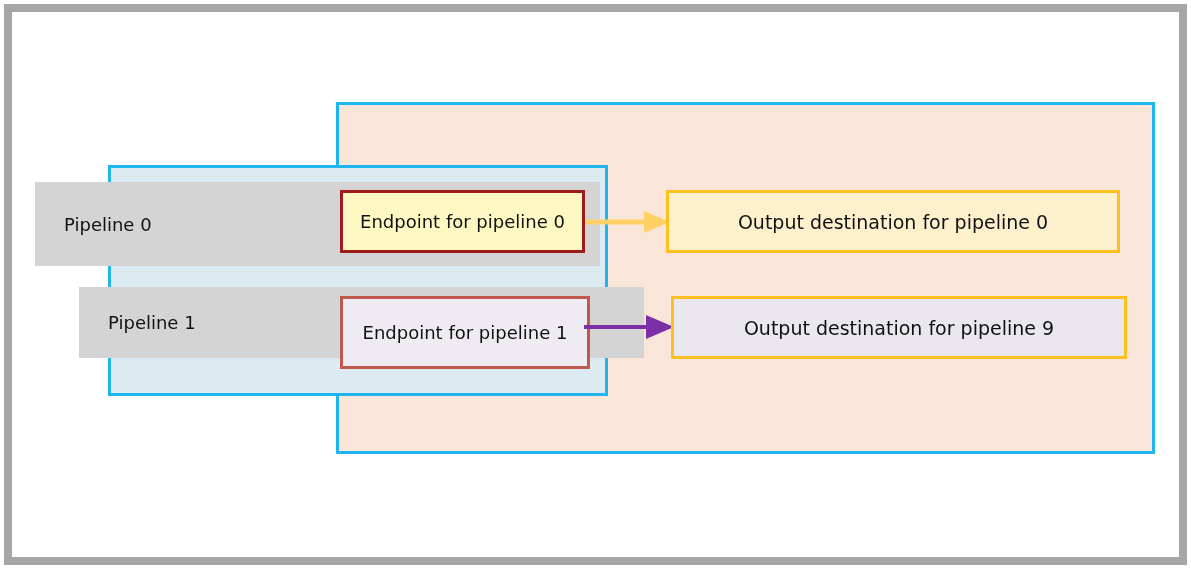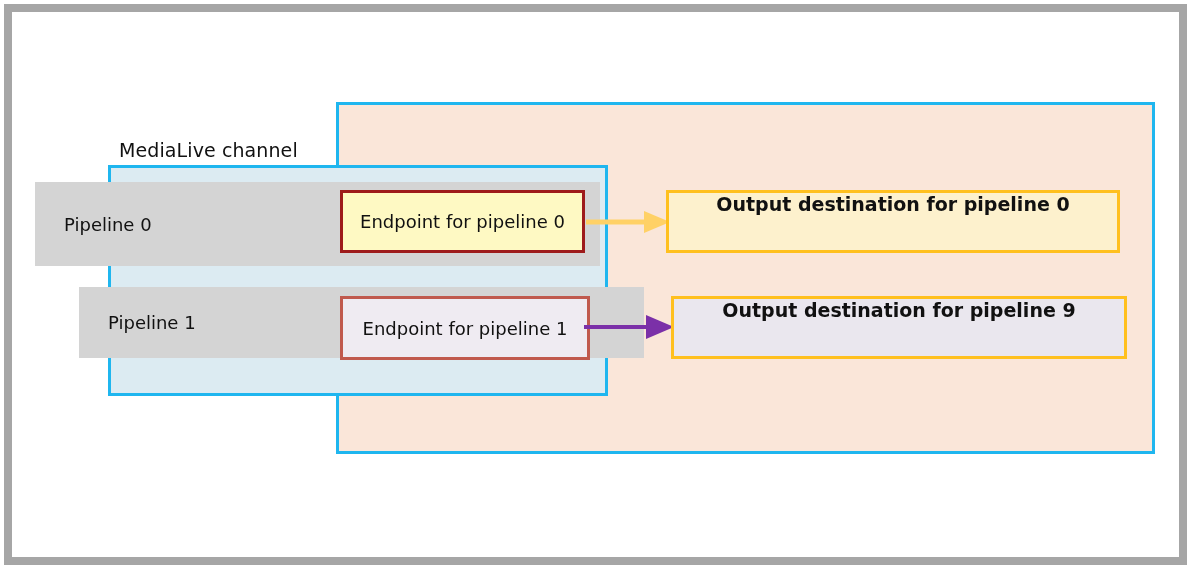--- a/index.html
+++ b/index.html
@@ -87,36 +87,36 @@
     justify-content: center;
   }
   #endpoint-box-0 {
     left: 340px; top: 190px;
     width: 245px; height: 63px;
     border: 3px solid #9e1b1b;
     background: #fef9c3;
   }
   #endpoint-box-1 {
     left: 340px; top: 296px;
-    width: 250px; height: 64px;
+    width: 250px; height: 73px;
     border: 3px solid #c0594d;
     background: #efebf2;
   }
   .endpoint-label {
     font-size: 18px;
     color: #111111;
     white-space: nowrap;
   }
   
   .output-box {
     position: absolute;
     box-sizing: border-box;
     display: flex;
+    align-items: center;
     justify-content: center;
-    font-weight: bold;
   }
   #output-box-0 {
     left: 666px; top: 190px;
     width: 454px; height: 63px;
     border: 3px solid #ffc01e;
     background: #fdf1cd;
   }
   #output-box-1 {
     left: 671px; top: 296px;
     width: 456px; height: 63px;
@@ -140,21 +140,20 @@
 <body>
 
 <div id="canvas">
 
   <div id="outer-frame"></div>
 
   <div id="destinations-region"></div>
 
   <div id="channel-region"></div>
 
-  <div id="channel-label">MediaLive channel</div>
 
   <div id="pipeline-bar-0" class="pipeline-bar">
     <span class="pipeline-label">Pipeline 0</span>
   </div>
 
   <div id="endpoint-box-0" class="endpoint-box">
     <span class="endpoint-label">Endpoint for pipeline 0</span>
   </div>
 
   <svg id="arrow-pipeline-0" class="arrow-svg" width="86" height="32">

